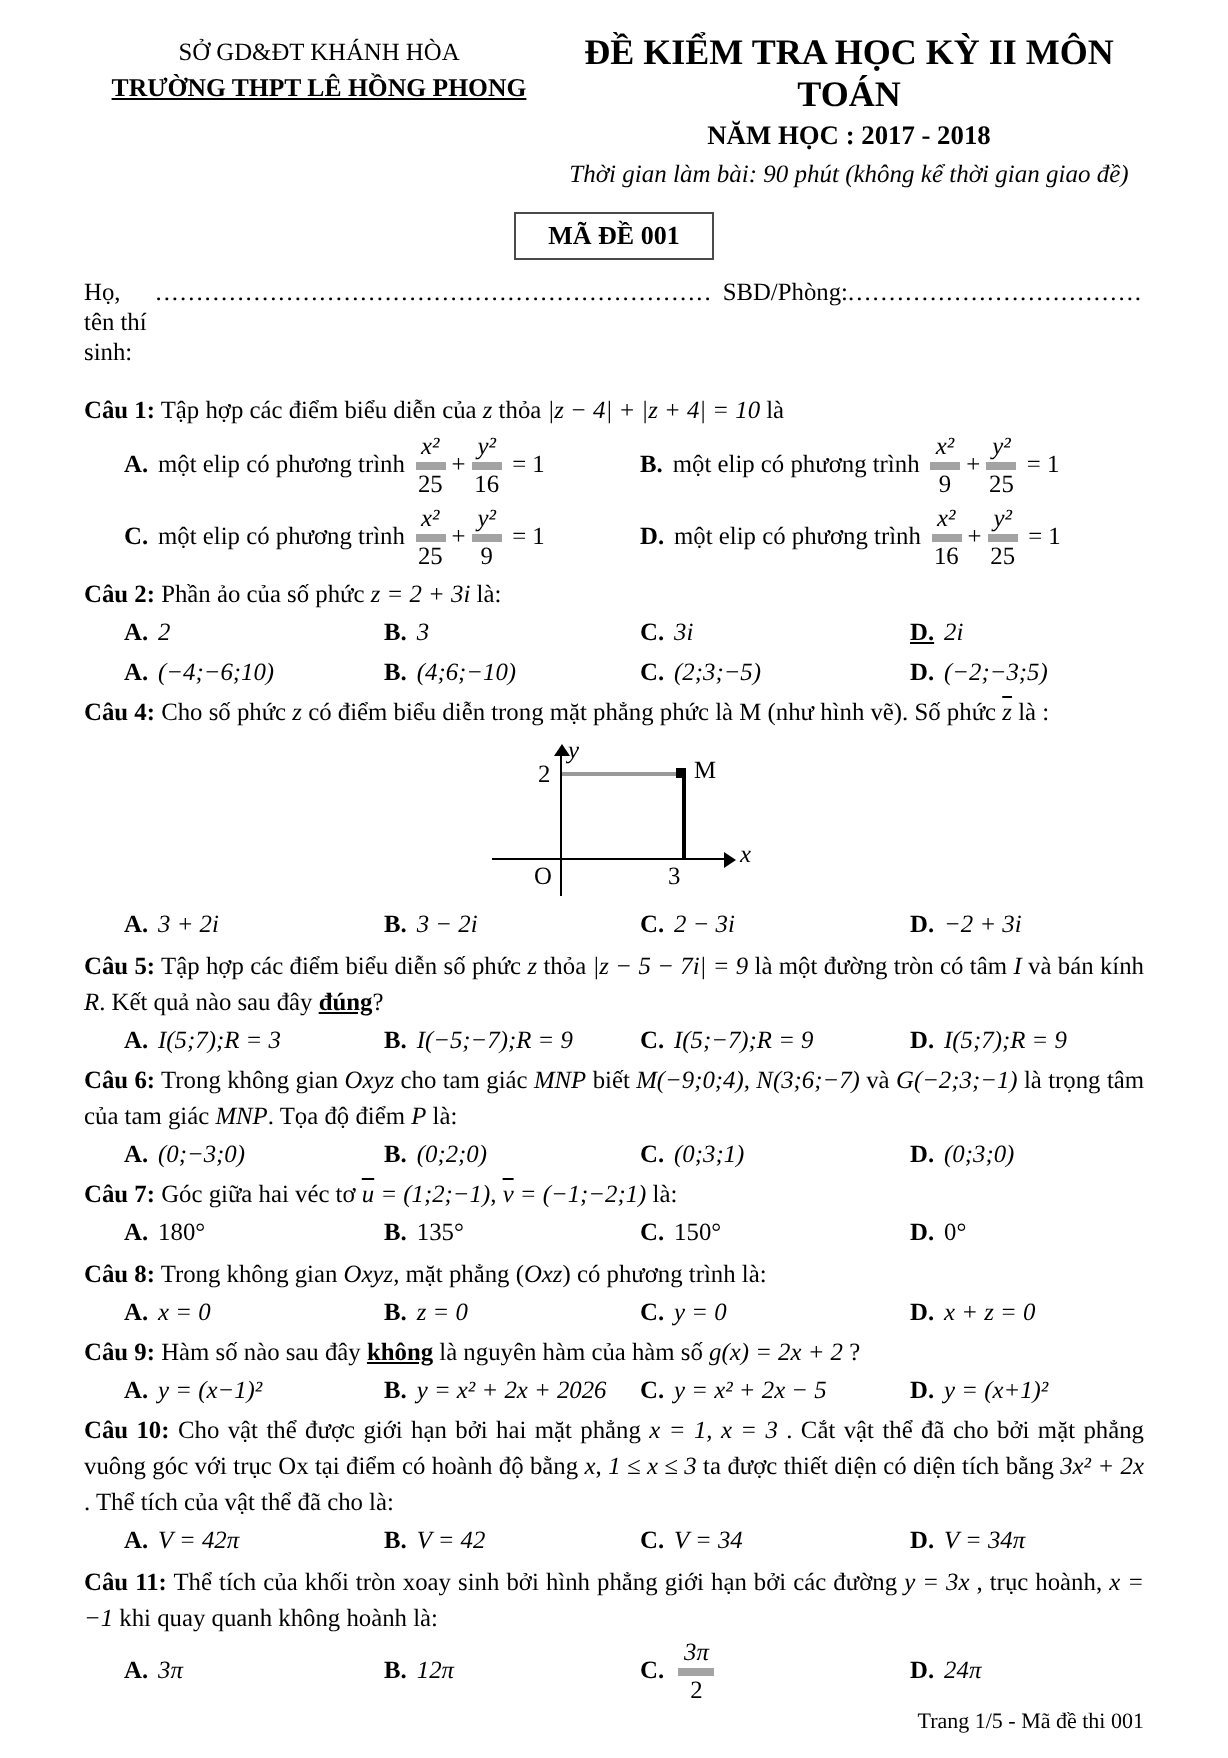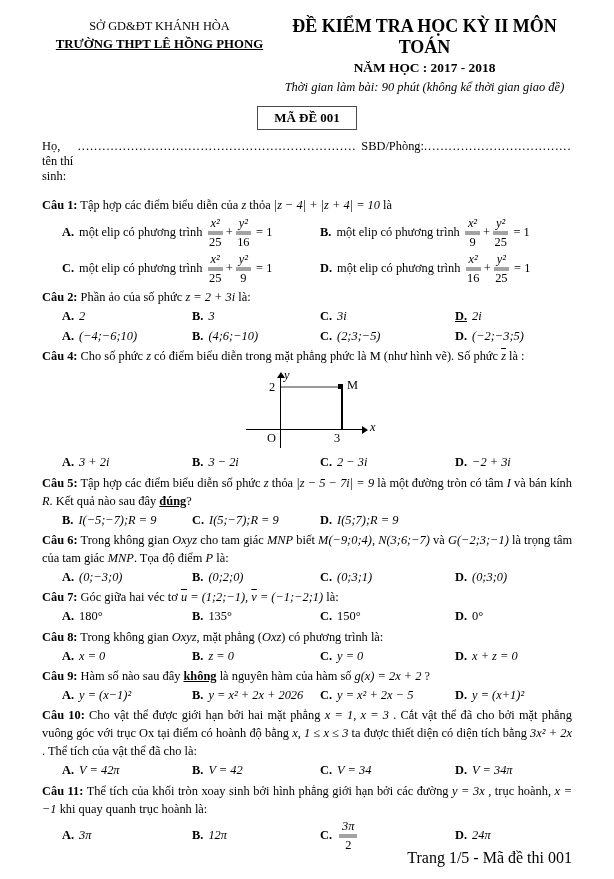--- a/index.html
+++ b/index.html
@@ -50,21 +50,21 @@
   .seg-right { position:absolute; left:99px; top:14px; width:1.5px; height:43px; background:#000; }
   .mdot { position:absolute; left:96px; top:12px; width:5px; height:5px; background:#000; }
   .flbl { position:absolute; font-size:12.4px; line-height:1; }
   .fl-y { left:42px; top:-3px; font-style:italic; }
   .fl-x { left:128px; top:49px; font-style:italic; }
   .fl-o { left:25px; top:60px; }
   .fl-2 { left:27px; top:9px; }
   .fl-3 { left:92px; top:60px; }
   .fl-m { left:105px; top:7px; }
   
-  .footer { position:absolute; right:42px; bottom:12px; font-size:16px; }
+  .footer { position:absolute; right:42px; bottom:12px; font-size:11px; }
 </style>
 </head>
 <body>
 
 <div class="page">
 
   <div class="hdr">
     <div class="hdr-left">
       <div class="org1">SỞ GD&amp;ĐT KHÁNH HÒA</div>
       <div class="org2">TRƯỜNG THPT LÊ HỒNG PHONG</div>
@@ -139,20 +139,21 @@
         <div class="opt"><span class="lt">A.</span><span class="mi">3 + 2i</span></div>
         <div class="opt"><span class="lt">B.</span><span class="mi">3 − 2i</span></div>
         <div class="opt"><span class="lt">C.</span><span class="mi">2 − 3i</span></div>
         <div class="opt"><span class="lt">D.</span><span class="mi">−2 + 3i</span></div>
       </div>
     </div>
 
     <div class="q">
       <p class="stem"><span class="qlbl">Câu 5:</span> <span><span>Tập hợp các điểm biểu diễn số phức </span><span class="mi">z</span><span> thỏa </span><span class="mi">|z − 5 − 7i| = 9</span><span> là một đường tròn có tâm </span><span class="mi">I</span><span> và bán kính </span><span class="mi">R</span><span>. Kết quả nào sau đây </span><span class="bu">đúng</span><span>?</span></span></p>
       <div class="opts">
+        <div class="opt"><span class="lt">A.</span><span class="mi">I(5;7);R = 3</span></div>
         <div class="opt"><span class="lt">B.</span><span class="mi">I(−5;−7);R = 9</span></div>
         <div class="opt"><span class="lt">C.</span><span class="mi">I(5;−7);R = 9</span></div>
         <div class="opt"><span class="lt">D.</span><span class="mi">I(5;7);R = 9</span></div>
       </div>
     </div>
 
     <div class="q">
       <p class="stem"><span class="qlbl">Câu 6:</span> <span><span>Trong không gian </span><span class="mi">Oxyz</span><span> cho tam giác </span><span class="mi">MNP</span><span> biết </span><span class="mi">M(−9;0;4), N(3;6;−7)</span><span> và </span><span class="mi">G(−2;3;−1)</span><span> là trọng tâm của tam giác </span><span class="mi">MNP</span><span>. Tọa độ điểm </span><span class="mi">P</span><span> là:</span></span></p>
       <div class="opts">
         <div class="opt"><span class="lt">A.</span><span class="mi">(0;−3;0)</span></div>
@@ -196,21 +197,21 @@
       <p class="stem"><span class="qlbl">Câu 10:</span> <span><span>Cho vật thể được giới hạn bởi hai mặt phẳng </span><span class="mi">x = 1, x = 3</span><span> . Cắt vật thể đã cho bởi mặt phẳng vuông góc với trục Ox tại điểm có hoành độ bằng </span><span class="mi">x</span><span>, </span><span class="mi">1 ≤ x ≤ 3</span><span> ta được thiết diện có diện tích bằng </span><span class="mi">3x² + 2x</span><span> . Thể tích của vật thể đã cho là:</span></span></p>
       <div class="opts">
         <div class="opt"><span class="lt">A.</span><span class="mi">V = 42π</span></div>
         <div class="opt"><span class="lt">B.</span><span class="mi">V = 42</span></div>
         <div class="opt"><span class="lt">C.</span><span class="mi">V = 34</span></div>
         <div class="opt"><span class="lt">D.</span><span class="mi">V = 34π</span></div>
       </div>
     </div>
 
     <div class="q">
-      <p class="stem"><span class="qlbl">Câu 11:</span> <span><span>Thể tích của khối tròn xoay sinh bởi hình phẳng giới hạn bởi các đường </span><span class="mi">y = 3x</span><span> , trục hoành, </span><span class="mi">x = −1</span><span> khi quay quanh trục hoành là:</span></span></p>
+      <p class="stem"><span class="qlbl">Câu 11:</span> <span><span>Thể tích của khối tròn xoay sinh bởi hình phẳng giới hạn bởi các đường </span><span class="mi">y = 3x</span><span> , trục hoành, </span><span class="mi">x = −1</span><span> khi quay quanh không hoành là:</span></span></p>
       <div class="opts">
         <div class="opt"><span class="lt">A.</span><span class="mi">3π</span></div>
         <div class="opt"><span class="lt">B.</span><span class="mi">12π</span></div>
         <div class="opt"><span class="lt">C.</span><span class="frac"><span class="num mi">3π</span><span class="den">2</span></span></div>
         <div class="opt"><span class="lt">D.</span><span class="mi">24π</span></div>
       </div>
     </div>
 
   </div>
 

